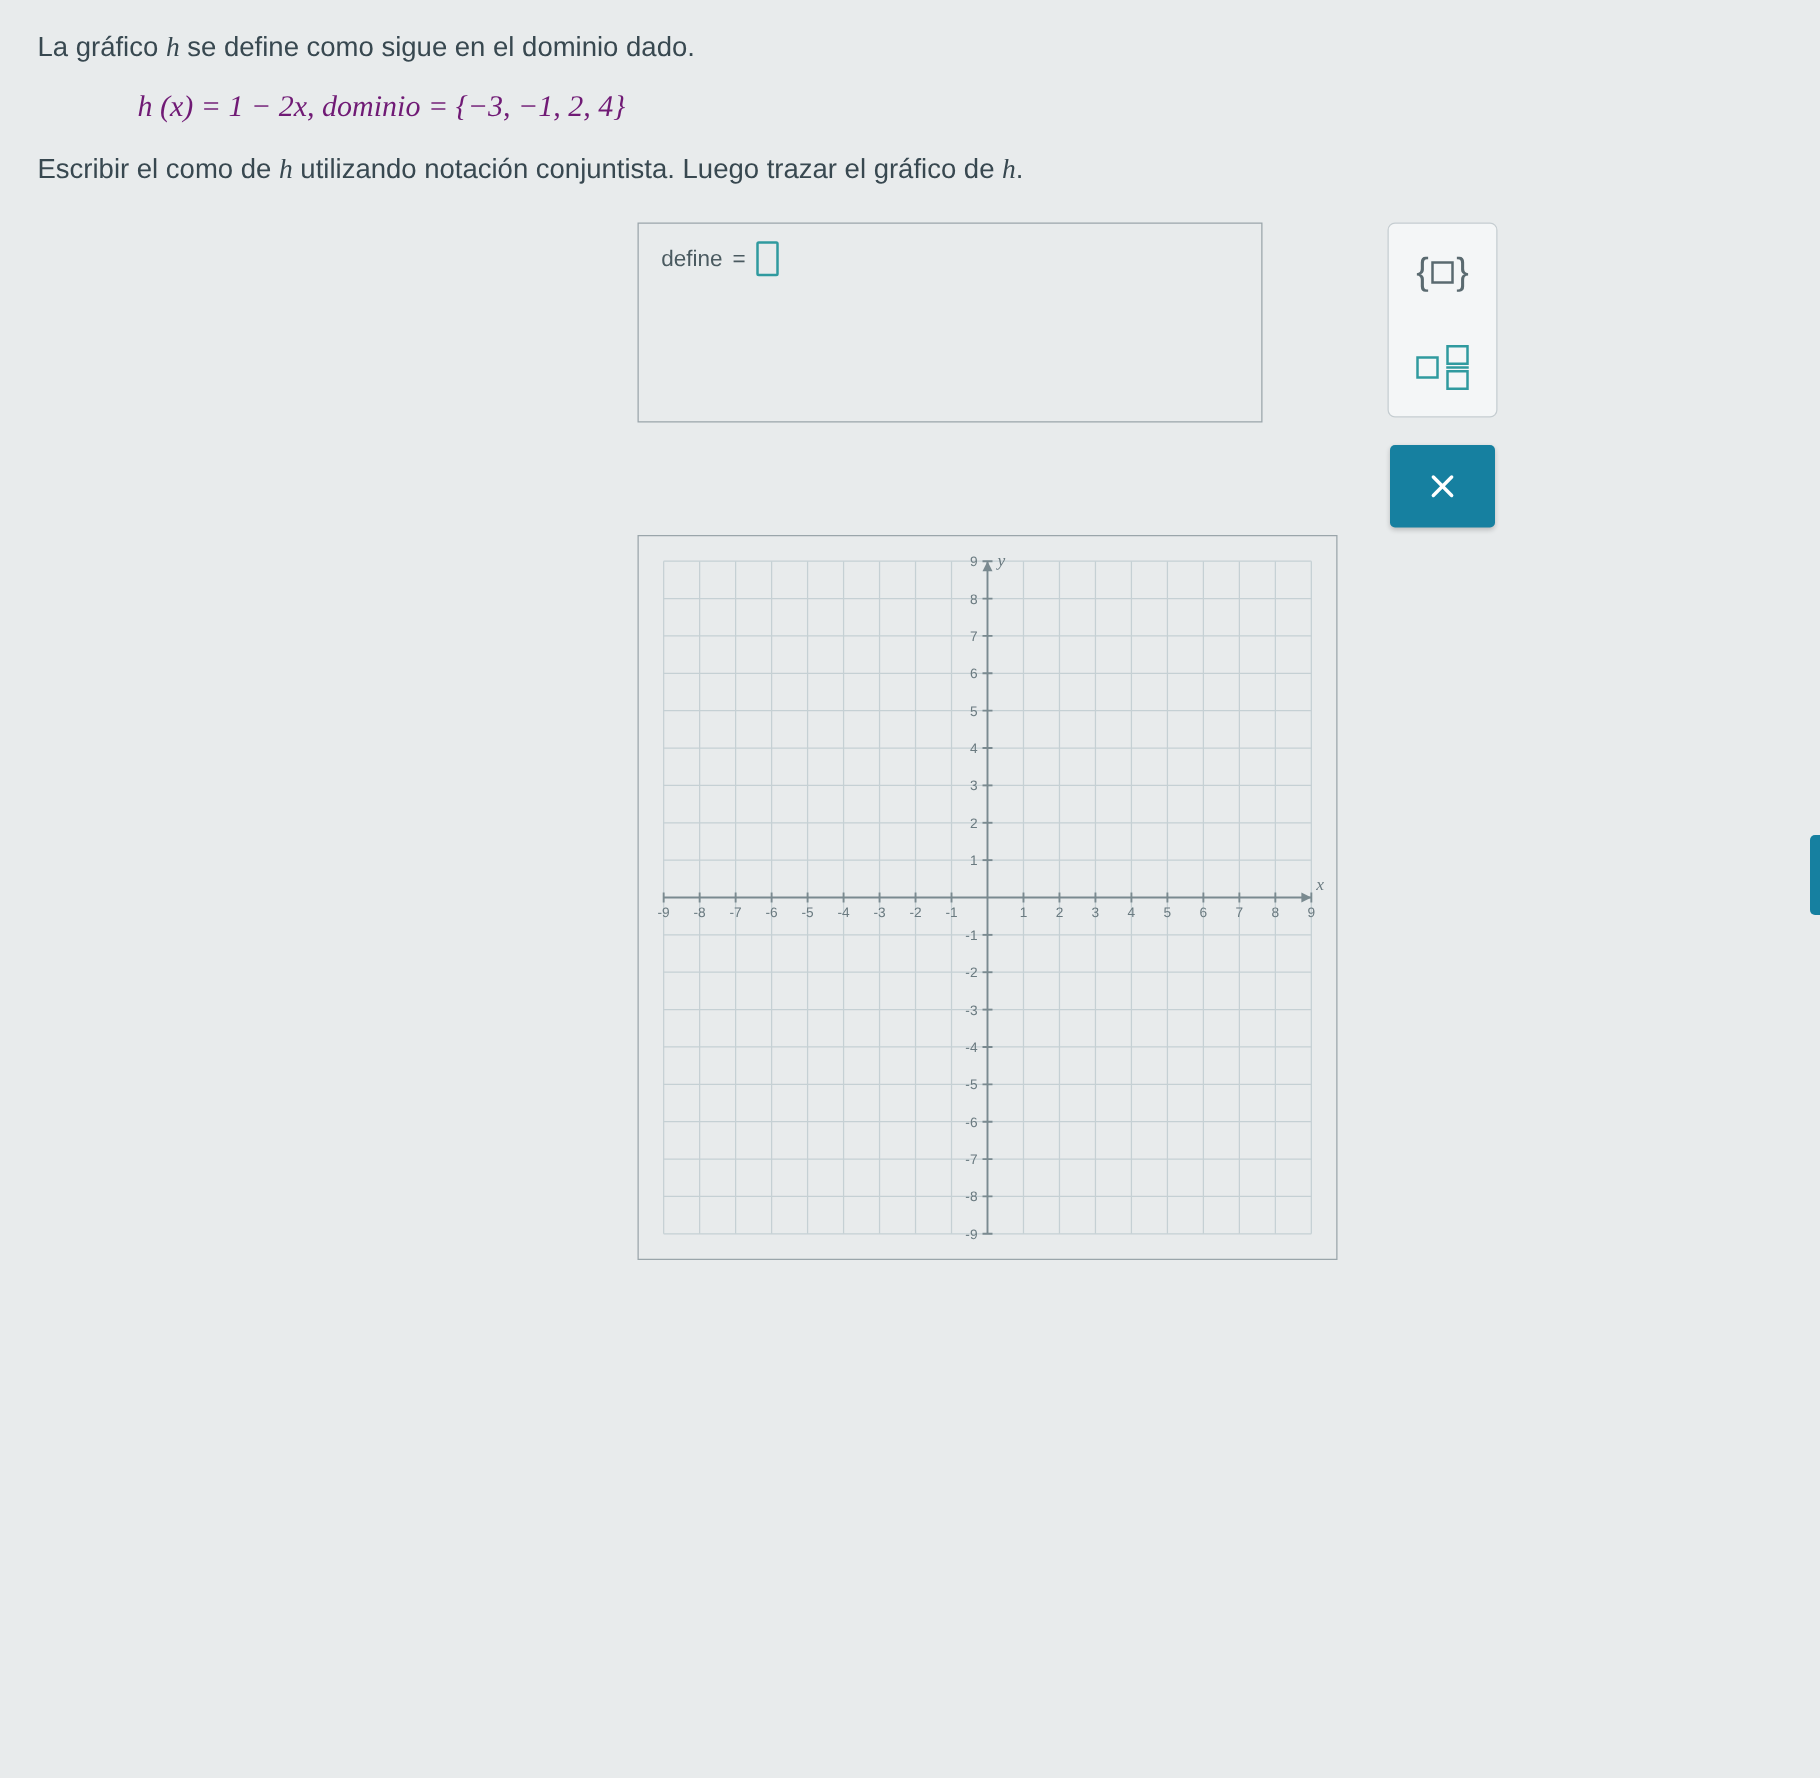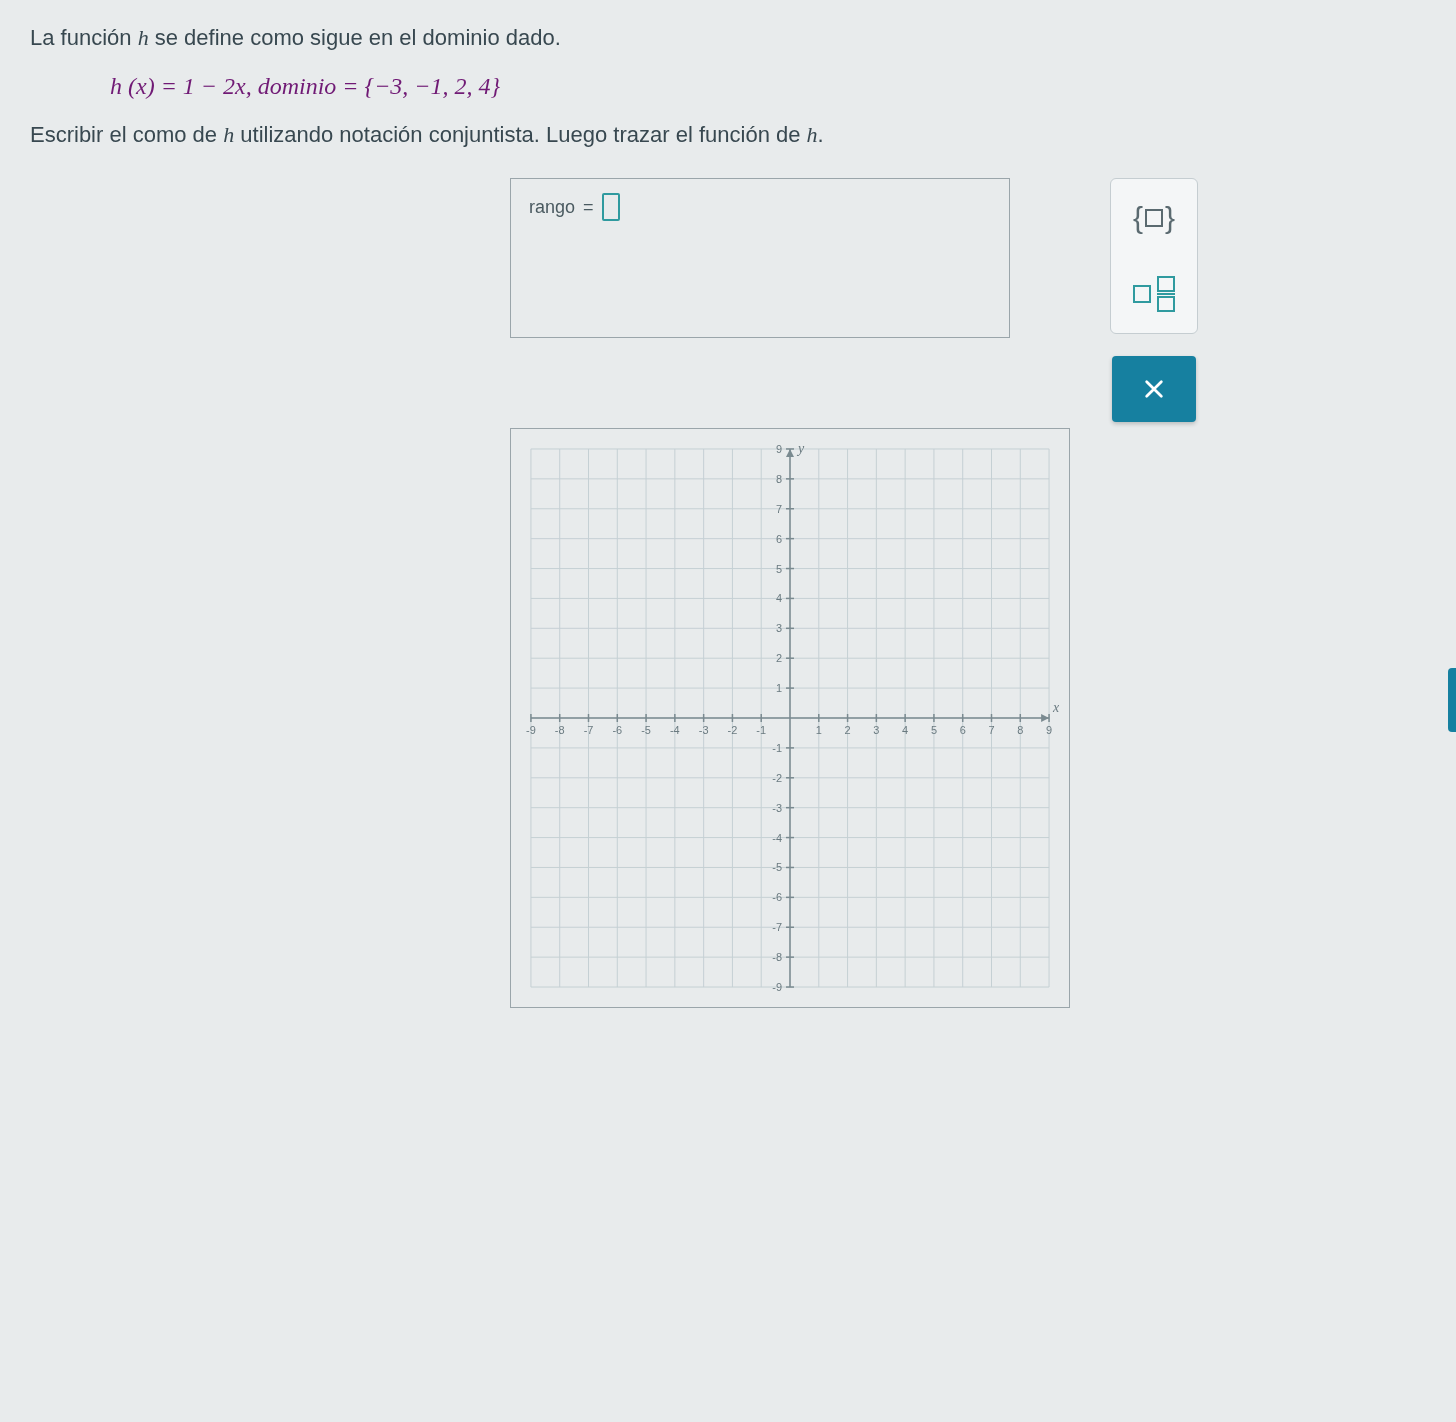--- a/index.html
+++ b/index.html
@@ -228,34 +228,34 @@
       width: 8px;
       height: 64px;
       background: #1680a0;
       border-radius: 4px 0 0 4px;
     }
   </style>
 </head>
 <body>
 
 <div class="problem-text">
-  <span>La función </span><span class="italic">h</span><span> se define como sigue en el dominio dado.</span>
+  <span>La gráfico </span><span class="italic">h</span><span> se define como sigue en el dominio dado.</span>
 </div>
 
 <div class="equation-line">h (x) = 1 − 2x,   dominio  = {−3, −1, 2, 4}</div>
 
 <div class="instruction">
-  <span>Escribir el como de </span><span class="italic">h</span><span> utilizando notación conjuntista. Luego trazar el función de </span><span class="italic">h</span><span>.</span>
+  <span>Escribir el como de </span><span class="italic">h</span><span> utilizando notación conjuntista. Luego trazar el gráfico de </span><span class="italic">h</span><span>.</span>
 </div>
 
 <div class="content-area">
   <div class="left-col">
     <div class="rango-box">
       <div class="rango-content">
-        <span class="rango-label">rango</span>
+        <span class="rango-label">define</span>
         <span class="equals">=</span>
         <div class="input-slot"></div>
       </div>
     </div>
 
     <div class="graph-container">
       <svg class="graph-svg" viewBox="0 0 560 580">
         <g id="graph-grid">
             <line x1="20" y1="20" x2="20" y2="560" class="grid-line"></line>
             <line x1="20" y1="560" x2="540" y2="560" class="grid-line"></line>

